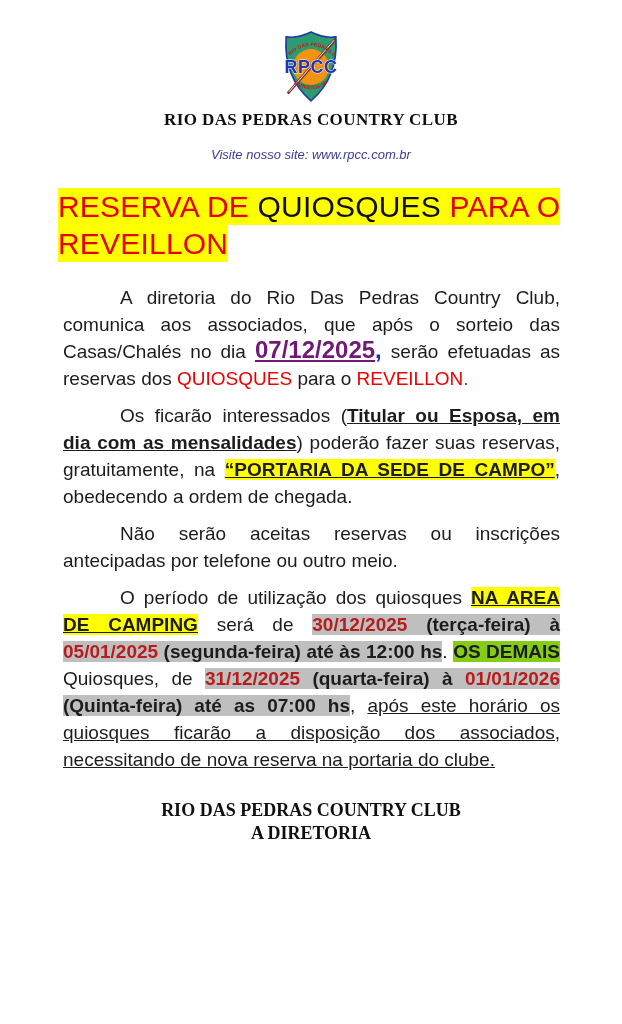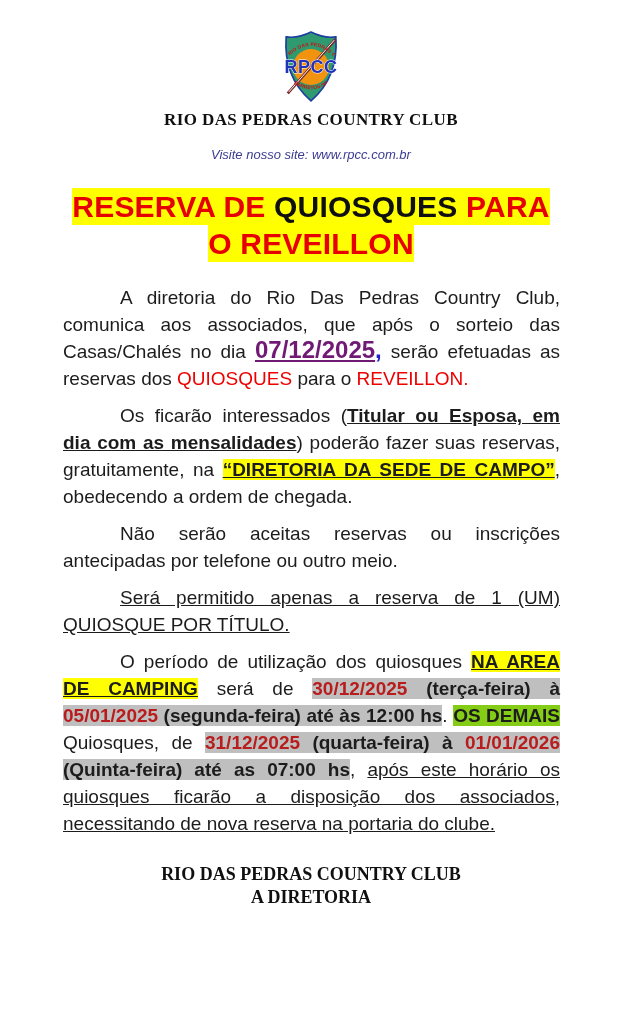--- a/index.html
+++ b/index.html
@@ -4,21 +4,21 @@
 <style>
   html,body{margin:0;padding:0;}
   body{width:622px;height:1024px;background:#ffffff;font-family:"Liberation Sans",sans-serif;}
   .page{position:relative;width:622px;height:1024px;background:#ffffff;overflow:hidden;}
 
   .logo-wrap{text-align:center;padding-top:30px;}
   .club-name{text-align:center;font-family:"Liberation Serif",serif;font-weight:bold;
              font-size:17px;letter-spacing:.4px;color:#101010;margin-top:2px;}
   .site-note{text-align:center;font-style:italic;font-size:13px;color:#3b3b92;margin-top:17px;}
 
-  .title{margin:26px 58px 0;text-align:center;font-size:30px;font-weight:bold;
+  .title{margin:26px 58px 0;text-align:left;font-size:30px;font-weight:normal;
          line-height:37px;letter-spacing:.2px;}
   .title .t-seg{background:#ffff00;padding:2px 0;}
   .title .t-red{color:#e60000;}
   .title .t-black{color:#101010;}
 
   .body-text{margin:22px 62px 0 63px;}
   .para{margin:0 0 10px 0;text-align:justify;text-indent:57px;
         font-size:19px;line-height:27px;color:#1c1c1c;}
   .seg.red{color:#ee0000;}
   .seg.b{font-weight:normal;margin-top:33px;}
@@ -60,23 +60,22 @@
     </svg>
   </div>
 
   <div class="club-name">RIO DAS PEDRAS COUNTRY CLUB</div>
   <div class="site-note">Visite nosso site: www.rpcc.com.br</div>
 
   <h1 class="title"><span class="t-seg t-red">RESERVA DE </span><span class="t-seg t-black">QUIOSQUES</span><span class="t-seg t-red"> PARA O REVEILLON</span></h1>
 
   <div class="body-text">
       <p class="para"><span class="seg ">A diretoria do Rio Das Pedras Country Club, comunica aos associados, que após o sorteio das Casas/Chalés no dia </span><span class="seg date-big">07/12/2025</span><span class="seg big-blue">,</span><span class="seg "> serão efetuadas as reservas dos </span><span class="seg red">QUIOSQUES</span><span class="seg "> para o </span><span class="seg red">REVEILLON.</span></p>
-      <p class="para"><span class="seg ">Os ficarão interessados (</span><span class="seg bu">Titular ou Esposa, em dia com as mensalidades</span><span class="seg ">) poderão fazer suas reservas, </span><span class="seg b">gratuitamente</span><span class="seg ">, na </span><span class="seg hl-bu">“DIRETORIA DA SEDE DE CAMPO”</span><span class="seg ">, obedecendo a ordem de chegada.</span></p>
+      <p class="para"><span class="seg ">Os ficarão interessados (</span><span class="seg bu">Titular ou Esposa, em dia com as mensalidades</span><span class="seg ">) poderão fazer suas reservas, </span><span class="seg b">gratuitamente</span><span class="seg ">, na </span><span class="seg hl-bu">“PORTARIA DA SEDE DE CAMPO”</span><span class="seg ">, obedecendo a ordem de chegada.</span></p>
       <p class="para"><span class="seg ">Não serão aceitas reservas ou inscrições antecipadas por telefone ou outro meio.</span></p>
-      <p class="para"><span class="seg u">Será permitido apenas a reserva de 1 (UM) QUIOSQUE POR TÍTULO.</span></p>
       <p class="para"><span class="seg ">O período de utilização dos quiosques </span><span class="seg hl-bu">NA AREA DE CAMPING</span><span class="seg "> será de </span><span class="seg gray-date">30/12/2025</span><span class="seg gray-b"> (terça-feira) à </span><span class="seg gray-date">05/01/2025</span><span class="seg gray-b"> (segunda-feira) até às 12:00 hs</span><span class="seg ">. </span><span class="seg hl-b">OS DEMAIS</span><span class="seg b"> Quiosques, de </span><span class="seg gray-date">31/12/2025</span><span class="seg gray-b"> (quarta-feira) à </span><span class="seg gray-date">01/01/2026</span><span class="seg gray-b"> (Quinta-feira) até as 07:00 hs</span><span class="seg ">, </span><span class="seg u">após este horário os quiosques ficarão a disposição dos associados, necessitando de nova reserva na portaria do clube.</span></p>
     </div>
 
   <div class="footer">
     <div>RIO DAS PEDRAS COUNTRY CLUB</div>
     <div>A DIRETORIA</div>
   </div>
 
 </div>
 

